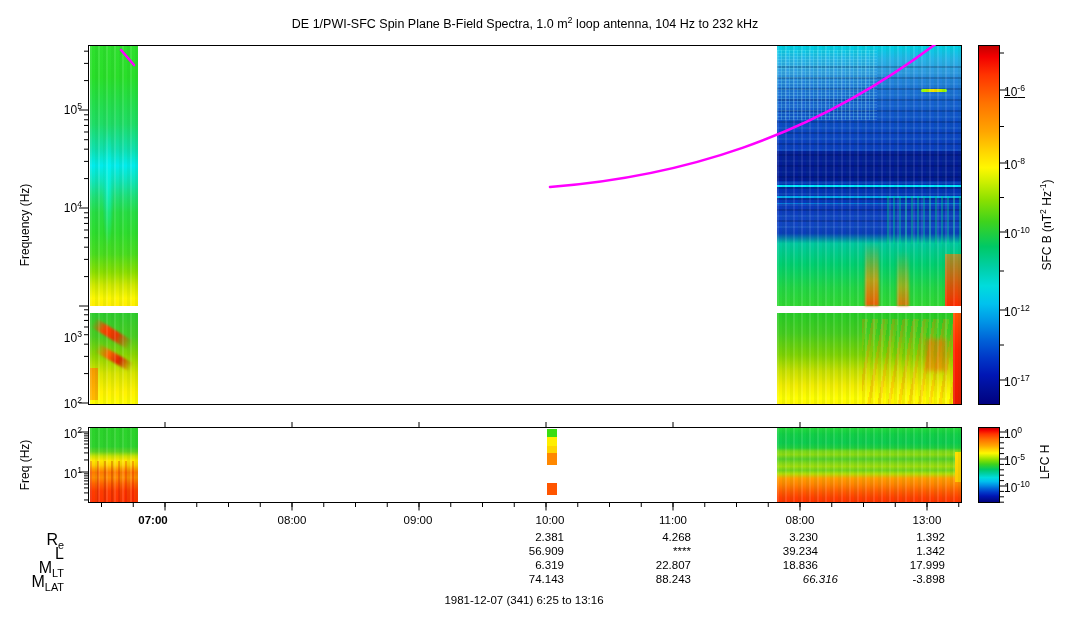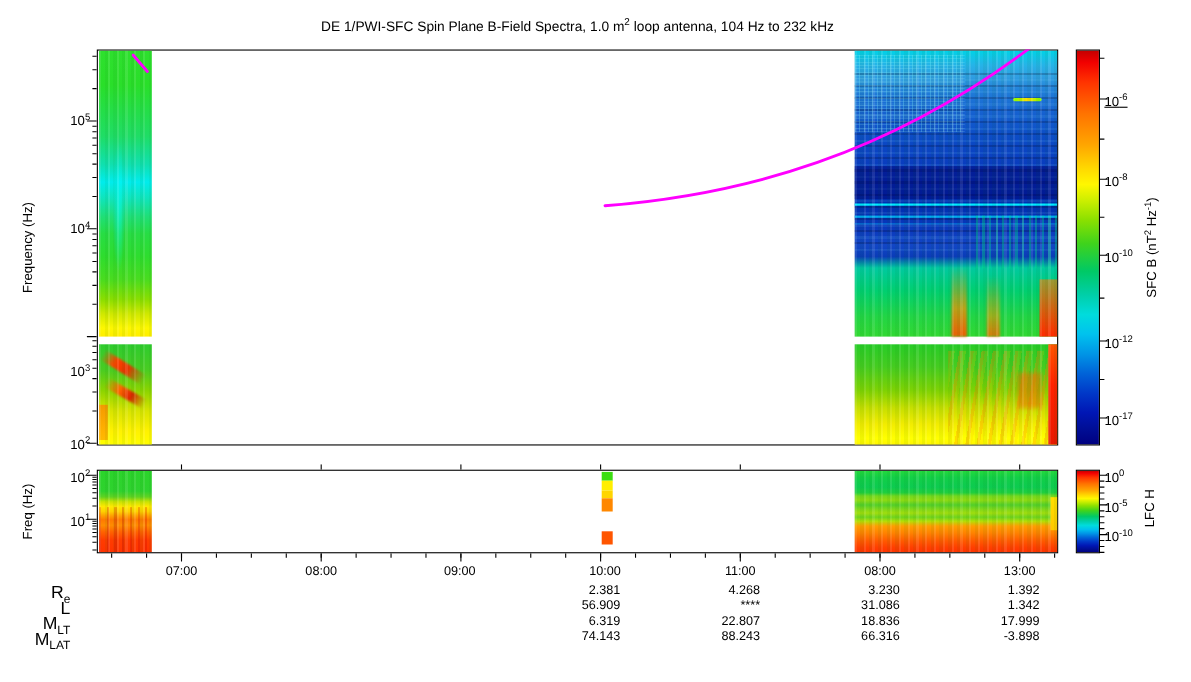--- a/index.html
+++ b/index.html
@@ -293,46 +293,47 @@
   <svg class="ov" id="xtop2" style="left:88px;top:422px;" width="874" height="5">
       <line x1="77" y1="0" x2="77" y2="5" stroke="#000" stroke-width="1"></line>
       <line x1="204" y1="0" x2="204" y2="5" stroke="#000" stroke-width="1"></line>
       <line x1="331" y1="0" x2="331" y2="5" stroke="#000" stroke-width="1"></line>
       <line x1="458" y1="0" x2="458" y2="5" stroke="#000" stroke-width="1"></line>
       <line x1="585" y1="0" x2="585" y2="5" stroke="#000" stroke-width="1"></line>
       <line x1="712" y1="0" x2="712" y2="5" stroke="#000" stroke-width="1"></line>
       <line x1="839" y1="0" x2="839" y2="5" stroke="#000" stroke-width="1"></line>
     </svg>
 
-  <div class="xtl" style="left:135px;">07:00</div>
+  <div class="xtl" style="left:123px;font-weight:bold;">07:00</div>
   <div class="xtl" style="left:262px;">08:00</div>
   <div class="xtl" style="left:388px;">09:00</div>
   <div class="xtl" style="left:520px;">10:00</div>
   <div class="xtl" style="left:643px;">11:00</div>
   <div class="xtl" style="left:770px;">08:00</div>
   <div class="xtl" style="left:897px;">13:00</div>
 
   <div class="erl" style="top:531px;"><span>R</span><sub>e</sub></div>
   <div class="erl" style="top:545px;"><span>L</span><sub></sub></div>
   <div class="erl" style="top:559px;"><span>M</span><sub>LT</sub></div>
   <div class="erl" style="top:573px;"><span>M</span><sub>LAT</sub></div>
 
   <div class="erv" style="left:504px;top:531px;">2.381</div>
   <div class="erv" style="left:631px;top:531px;">4.268</div>
   <div class="erv" style="left:758px;top:531px;">3.230</div>
   <div class="erv" style="left:885px;top:531px;">1.392</div>
 
   <div class="erv" style="left:504px;top:545px;">56.909</div>
   <div class="erv" style="left:631px;top:545px;">****</div>
-  <div class="erv" style="left:758px;top:545px;">31.086</div>
+  <div class="erv" style="left:758px;top:545px;">39.234</div>
   <div class="erv" style="left:885px;top:545px;">1.342</div>
 
   <div class="erv" style="left:504px;top:559px;">6.319</div>
   <div class="erv" style="left:631px;top:559px;">22.807</div>
   <div class="erv" style="left:758px;top:559px;">18.836</div>
   <div class="erv" style="left:885px;top:559px;">17.999</div>
 
   <div class="erv" style="left:504px;top:573px;">74.143</div>
   <div class="erv" style="left:631px;top:573px;">88.243</div>
-  <div class="erv" style="left:758px;top:573px;">66.316</div>
+  <div class="erv" style="left:778px;top:573px;font-style:italic;">66.316</div>
   <div class="erv" style="left:885px;top:573px;">-3.898</div>
 
+  <div class="foot">1981-12-07 (341) 6:25 to 13:16</div>
 </div>
 
 </body></html>

